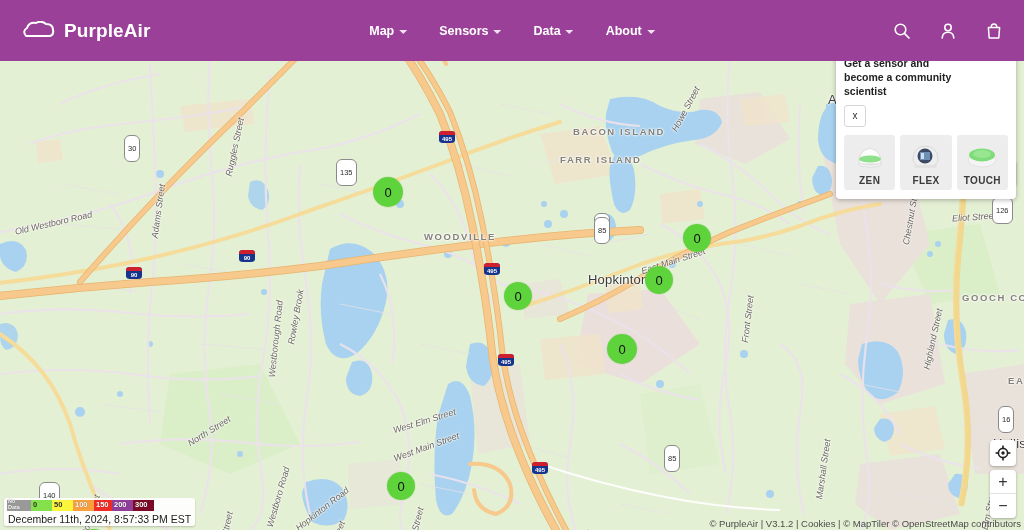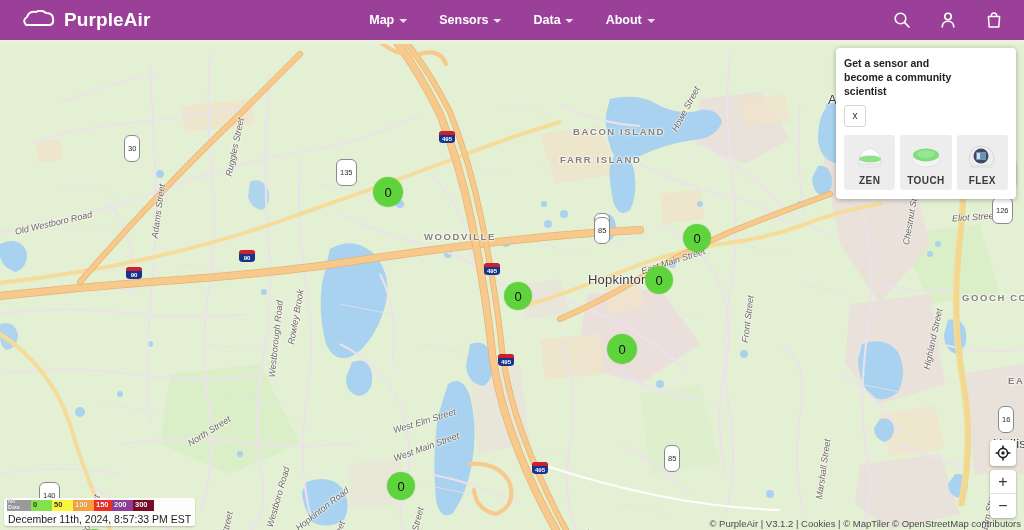--- a/index.html
+++ b/index.html
@@ -7,21 +7,21 @@
     width: 1024px; height: 530px;
     overflow: hidden;
     font-family: "Liberation Sans", sans-serif;
     background: #e9f2dc;
   }
   #app { position: relative; width: 1024px; height: 530px; overflow: hidden; }
 
   
   #header {
     position: absolute; top: 0; left: 0;
-    width: 1024px; height: 40px;
+    width: 1024px; height: 61px;
     background: #9b4098;
     display: flex; align-items: center;
     z-index: 60;
   }
   #brand { display: flex; align-items: center; margin-left: 22px; gap: 8px; }
   #brand .cloud { width: 34px; height: 20px; position: relative; }
   #brand .cloud svg { display: block; }
   #brand .name {
     color: #fff; font-size: 19px; font-weight: bold; letter-spacing: .1px;
   }
@@ -464,38 +464,38 @@
               <path d="M10 22 Q9 9 21 6 Q33 9 32 22 Z" fill="#fcfcfc" stroke="#ddd"></path>
               <ellipse cx="21" cy="17" rx="11" ry="3.6" fill="#8fe08a"></ellipse>
               <path d="M10 21 Q21 25 32 21 L31 24 Q21 27 11 24 Z" fill="#f2f2f2" stroke="#e0e0e0"></path>
             </svg>
           </div>
           <div class="pname">ZEN</div>
         </div>
         <div class="pcard">
           <div class="pimg">
             <svg width="42" height="28" viewBox="0 0 42 28">
-              <ellipse cx="21" cy="18" rx="14" ry="7" fill="#f4f4f4" stroke="#e2e2e2"></ellipse>
-              <ellipse cx="21" cy="13" rx="13" ry="6.5" fill="#7fdc7a"></ellipse>
-              <ellipse cx="21" cy="12" rx="9" ry="4" fill="#a8ecA0" opacity=".6"></ellipse>
-            </svg>
-          </div>
-          <div class="pname">TOUCH</div>
-        </div>
-        <div class="pcard">
-          <div class="pimg">
-            <svg width="42" height="28" viewBox="0 0 42 28">
               <path d="M8 18 Q8 5 20 4 Q33 5 33 17 Q33 25 21 25 Q9 25 8 18 Z" fill="#eeeeee" stroke="#d9d9d9"></path>
               <circle cx="20" cy="14" r="7.5" fill="#3c4a63"></circle>
               <rect x="15" y="10" width="10" height="8" fill="#6f8fb5"></rect>
               <rect x="16" y="11" width="3" height="6" fill="#cfe0f0"></rect>
               <path d="M9 23 L32 23 L31 26 L10 26 Z" fill="#e3e3e3"></path>
             </svg>
           </div>
           <div class="pname">FLEX</div>
+        </div>
+        <div class="pcard">
+          <div class="pimg">
+            <svg width="42" height="28" viewBox="0 0 42 28">
+              <ellipse cx="21" cy="18" rx="14" ry="7" fill="#f4f4f4" stroke="#e2e2e2"></ellipse>
+              <ellipse cx="21" cy="13" rx="13" ry="6.5" fill="#7fdc7a"></ellipse>
+              <ellipse cx="21" cy="12" rx="9" ry="4" fill="#a8ecA0" opacity=".6"></ellipse>
+            </svg>
+          </div>
+          <div class="pname">TOUCH</div>
         </div>
       </div>
   </div>
 
   <div class="mapbtn" id="btn-fullscreen">
     <svg width="16" height="16" viewBox="0 0 16 16">
       <path fill="#222" d="M1 1h5L4.4 2.6 6.6 4.8 4.8 6.6 2.6 4.4 1 6z"></path>
       <path fill="#222" d="M15 1v5l-1.6-1.6-2.2 2.2-1.8-1.8 2.2-2.2L10 1z"></path>
       <path fill="#222" d="M1 15v-5l1.6 1.6 2.2-2.2 1.8 1.8-2.2 2.2L6 15z"></path>
       <path fill="#222" d="M15 15h-5l1.6-1.6-2.2-2.2 1.8-1.8 2.2 2.2L15 10z"></path>

